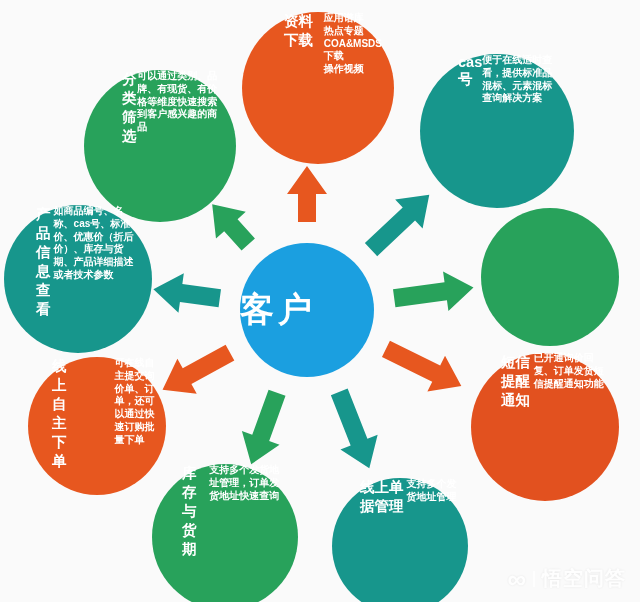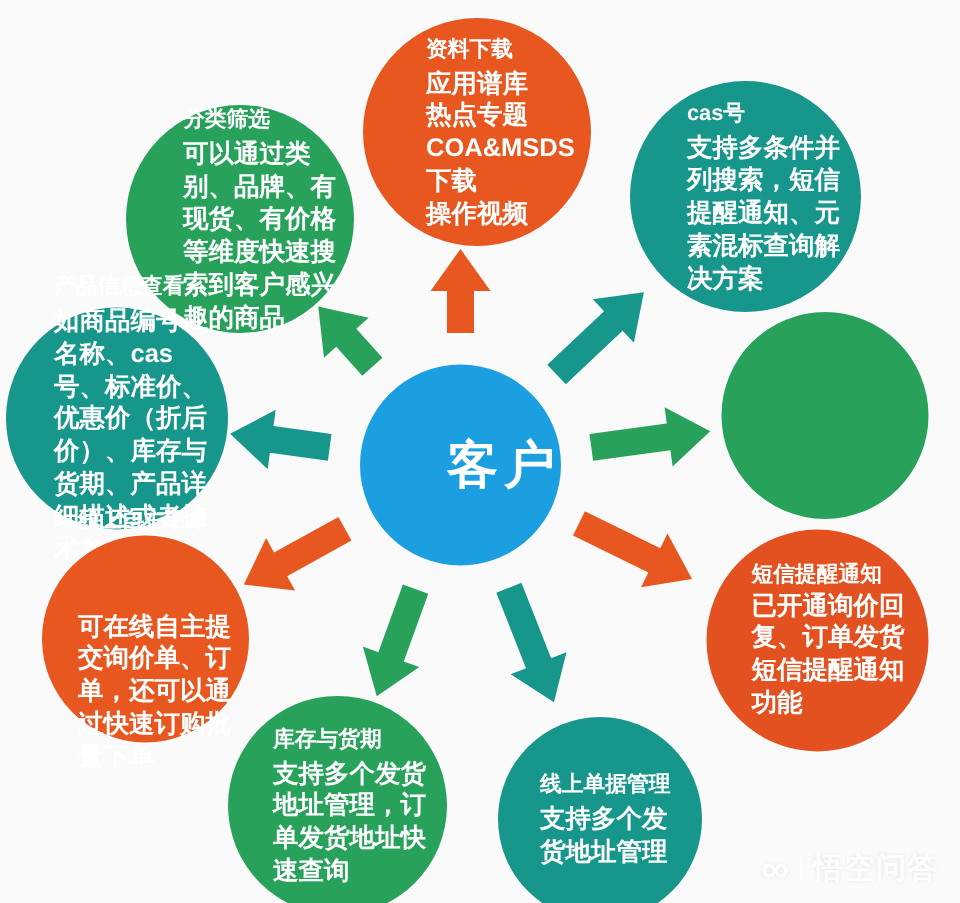--- a/index.html
+++ b/index.html
@@ -21,46 +21,46 @@
   }
   .arrows { position: absolute; left: 0; top: 0; z-index: 1; }
   .arr-orange { fill: var(--orange); }
   .arr-green  { fill: var(--green); }
   .arr-teal   { fill: var(--teal); }
 
   .node {
     position: absolute;
     border-radius: 50%;
     color: var(--text);
-    display: flex; flex-direction: column; justify-content: center;
+    display: flex; flex-direction: row; 
     box-sizing: border-box;
     z-index: 2;
   }
   .node--orange      { background: var(--orange); }
   .node--deep-orange { background: var(--deep-orange); font-family: Liberation Mono, monospace; }
   .node--green       { background: var(--green); }
   .node--teal        { background: var(--teal); }
   .node-title { font-weight: bold; font-size: 14.5px; margin-bottom: 3px; }
-  .node-body  { font-weight: bold; font-size: 17px; line-height: 1.28; white-space: pre-line; }
+  .node-body  { font-weight: bold; font-size: 10px; line-height: 1.28; white-space: pre-line; }
 
   .pos-download { left: 242px; top: 12px;  width: 152px; height: 152px; padding: 0 12px 0 42px; }
   .pos-category { left: 84px;  top: 70px;  width: 152px; height: 152px; padding: 0 12px 0 38px; }
   .pos-mix      { left: 420px; top: 54px;  width: 154px; height: 154px; padding: 0 14px 0 38px; }
   .pos-product  { left: 4px;   top: 205px; width: 148px; height: 148px; padding: 0 10px 0 32px; }
   .pos-price    { left: 481px; top: 208px; width: 138px; height: 138px; padding: 0 8px 0 22px; }
   .pos-order    { left: 28px;  top: 357px; width: 138px; height: 138px; padding: 0 8px 0 24px; gap: 48px; }
   .pos-sms      { left: 471px; top: 353px; width: 148px; height: 148px; padding: 0 10px 0 30px; }
   .pos-shipping { left: 152px; top: 464px; width: 146px; height: 146px; padding: 0 10px 0 30px; }
   .pos-docs     { left: 332px; top: 478px; width: 136px; height: 136px; padding: 0 8px 0 28px; }
 
   .center-circle {
     position: absolute; left: 240px; top: 243px;
     width: 134px; height: 134px; border-radius: 50%;
     background: var(--blue); color: var(--text);
-    display: flex; align-items: center; justify-content: flex-end;
+    display: flex; align-items: center; justify-content: flex-start;
     font-size: 34px; font-weight: bold; letter-spacing: 4px;
     z-index: 3;
   }
 
   .watermark {
     position: absolute; right: 14px; bottom: 10px;
     display: flex; align-items: center; gap: 7px;
     color: #ffffff; opacity: 0.85; z-index: 4;
     text-shadow: 0 0 3px rgba(0,0,0,0.10);
   }
@@ -93,21 +93,21 @@
 操作视频</div>
 </div>
 
 <div class="node node--green pos-category">
   <div class="node-title">分类筛选</div>
   <div class="node-body">可以通过类别、品牌、有现货、有价格等维度快速搜索到客户感兴趣的商品</div>
 </div>
 
 <div class="node node--teal pos-mix">
   <div class="node-title">cas号</div>
-  <div class="node-body">支持多条件并列搜索，短信提醒通知、元素混标查询解决方案</div>
+  <div class="node-body">便于在线适时查看，提供标准品混标、元素混标查询解决方案</div>
 </div>
 
 <div class="node node--teal pos-product">
   <div class="node-title">产品信息查看</div>
   <div class="node-body">如商品编号、名称、cas号、标准价、优惠价（折后价）、库存与货期、产品详细描述或者技术参数</div>
 </div>
 
 <div class="node node--green pos-price">
 </div>
 

